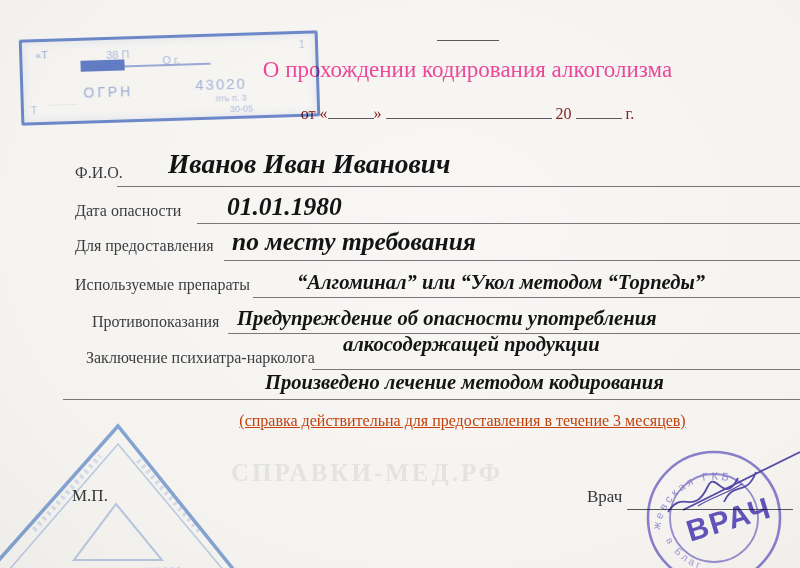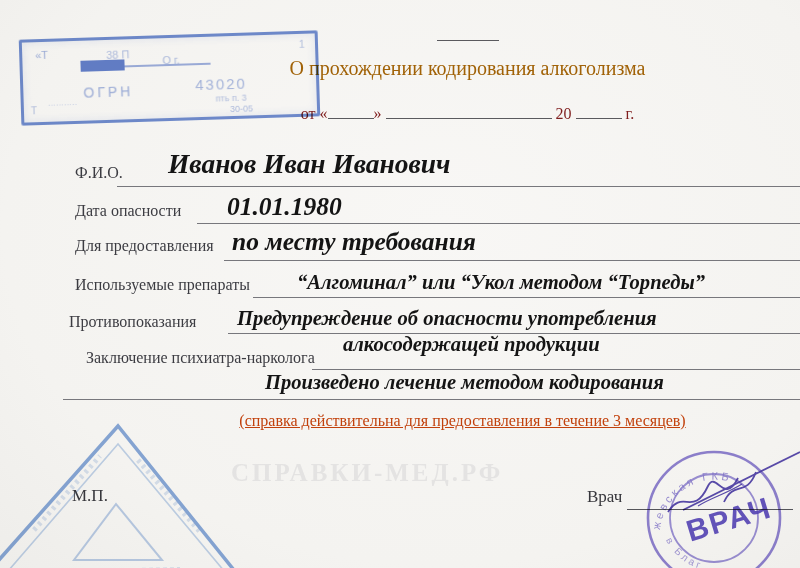--- a/index.html
+++ b/index.html
@@ -6,21 +6,21 @@
   body{
     width:800px;height:568px;position:relative;overflow:hidden;
     background:radial-gradient(ellipse at 55% 40%, #f8f7f5 0%, #f4f3f0 70%, #eeedea 100%);
     font-family:"Liberation Serif", serif;
     color:#2f2f33;
   }
   .abs{position:absolute;}
   
   .header{left:135px;right:0;top:0;text-align:center;}
   .title{top:22px;font-size:21px;letter-spacing:1.5px;color:#33333a;}
-  .subtitle{top:57px;font-size:20px;color:#a16207;}
+  .subtitle{top:57px;font-size:23px;color:#ec4899;}
   .dateline{top:104px;font-size:16px;color:#7f1d1d;}
   .blank{display:inline-block;border-bottom:1.2px solid #5a5a5e;height:14px;vertical-align:baseline;}
   
   .label{font-size:16px;color:#3c3c42;white-space:nowrap;}
   .fline{border-top:1.1px solid #77777c;height:0;right:0;}
   .val{
     font-family:"Liberation Serif", serif;font-style:italic;font-weight:bold;
     color:#141414;white-space:nowrap;transform:scaleX(.98);transform-origin:left;
   }
   .note{left:125px;right:0;top:412px;text-align:center;font-size:16px;color:#c2410c;text-decoration:underline;}
@@ -73,21 +73,21 @@
 <div class="abs fline" style="left:197px;top:223px"></div>
 
 <span class="abs label" style="left:75px;top:237px">Для предоставления</span>
 <span class="abs val" style="left:232px;top:227px;font-size:26px">по месту требования</span>
 <div class="abs fline" style="left:224px;top:260px"></div>
 
 <span class="abs label" style="left:75px;top:276px">Используемые препараты</span>
 <span class="abs val" style="left:297px;top:270px;font-size:21px">“Алгоминал” или “Укол методом “Торпеды”</span>
 <div class="abs fline" style="left:253px;top:297px"></div>
 
-<span class="abs label" style="left:69px;top:313px">Противопоказания</span>
+<span class="abs label" style="left:92px;top:313px">Противопоказания</span>
 <span class="abs val" style="left:237px;top:306px;font-size:21px">Предупреждение об опасности употребления</span>
 <div class="abs fline" style="left:228px;top:333px"></div>
 <span class="abs val" style="left:343px;top:332px;font-size:21px">алкосодержащей продукции</span>
 
 <span class="abs label" style="left:86px;top:349px">Заключение психиатра-нарколога</span>
 <div class="abs fline" style="left:312px;top:369px"></div>
 <span class="abs val" style="left:265px;top:370px;font-size:21px">Произведено лечение методом кодирования</span>
 <div class="abs fline" style="left:63px;top:399px"></div>
 
 <div class="abs note">(справка действительна для предоставления в течение 3 месяцев)</div>

